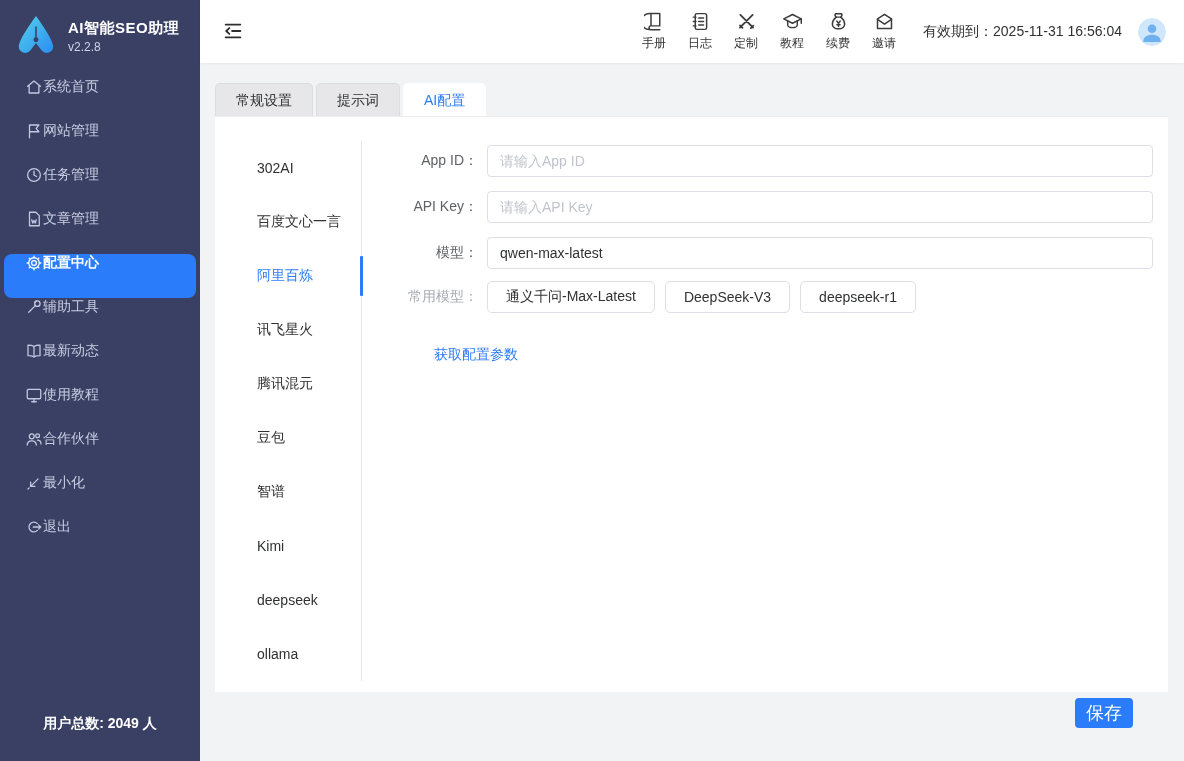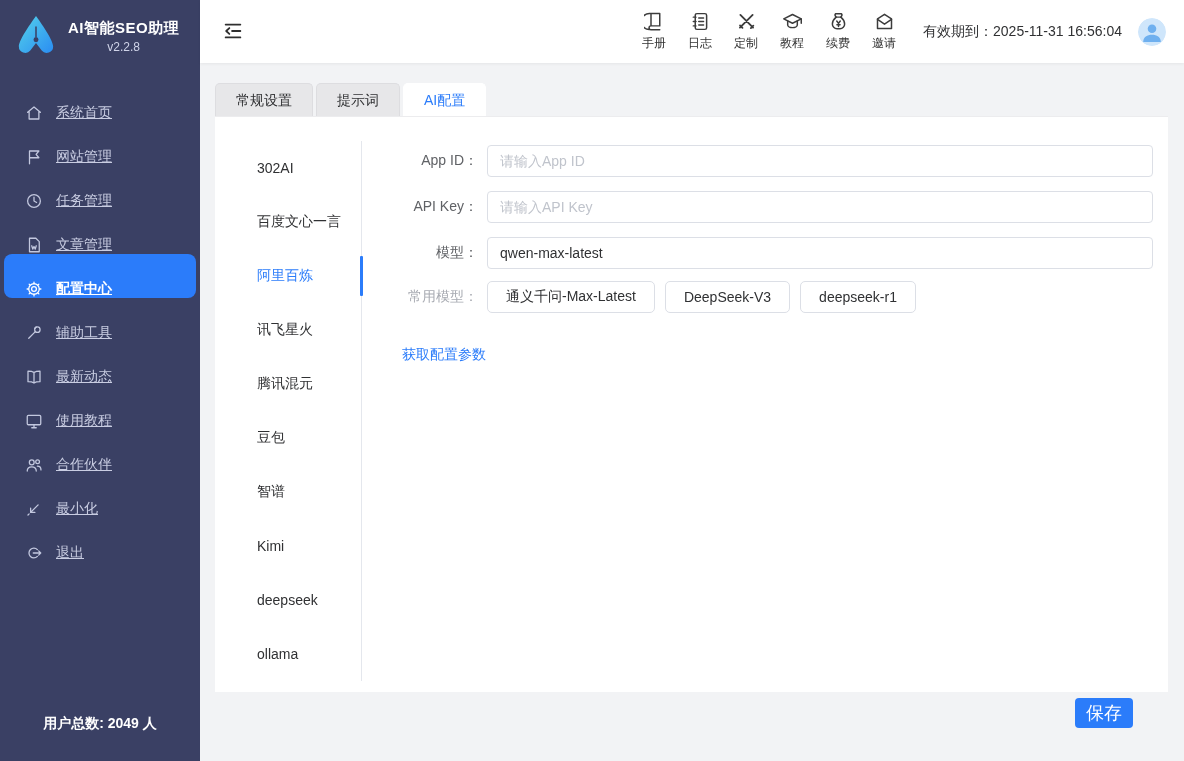--- a/index.html
+++ b/index.html
@@ -4,26 +4,26 @@
 <style>
   * { margin:0; padding:0; box-sizing:border-box; }
   html,body { width:1184px; height:761px; overflow:hidden;
     font-family:"Liberation Sans","DejaVu Sans",sans-serif; background:#f2f3f5; }
   .app { display:flex; width:1184px; height:761px; }
 
   
   .sidebar { width:200px; background:#3a4064; color:#c9cde2; display:flex;
     flex-direction:column; flex-shrink:0; position:relative; }
   .logo-row { display:flex; align-items:center; gap:10px; padding:14px 12px 10px 14px; }
-  .logo-text { display:flex; flex-direction:column;text-align:center; }
+  .logo-text { display:flex; flex-direction:column; }
   .logo-title { color:#ffffff; font-size:15px; font-weight:bold; letter-spacing:.5px; }
   .logo-version { color:#cfd3e8; font-size:12px; margin-top:2px; }
   .menu { margin-top:10px; }
-  .menu-item { height:44px; display:flex; align-items:flex-end; gap:13px;
-    padding-left:25px; font-size:14px; color:#c9cde2; cursor:pointer;text-decoration:underline; }
+  .menu-item { height:44px; display:flex; align-items:flex-start; 
+    padding-left:25px; font-size:14px; color:#c9cde2; cursor:pointer; }
   .menu-item svg { width:18px; height:18px; stroke:#c3c8df; fill:none;
     stroke-width:1.7; stroke-linecap:round; stroke-linejoin:round; flex-shrink:0; }
   .menu-item.active { background:#2b7cfa; color:#ffffff; margin:0 4px;
     padding-left:21px; border-radius:8px; font-weight:bold; }
   .menu-item.active svg { stroke:#ffffff; }
   .users-total { position:absolute; bottom:28px; left:0; right:0; text-align:center;
     color:#ffffff; font-size:14px; font-weight:bold; }
 
   
   .main-col { flex:1; display:flex; flex-direction:column; min-width:0; }
@@ -72,21 +72,21 @@
   .text-input { flex:1; height:32px; border:1px solid #dcdfe6; border-radius:4px;
     padding:0 12px; font-size:14px; color:#303133; outline:none;
     font-family:"Liberation Sans","DejaVu Sans",sans-serif; }
   .text-input::placeholder { color:#c0c4cc; }
   .chip-row { margin-bottom:0; }
   .chips { display:flex; gap:10px; }
   .chip { height:32px; padding:0 18px; background:#ffffff; border:1px solid #dcdfe6;
     border-radius:5px; font-size:14px; color:#303133; display:flex; align-items:center;
     cursor:pointer; white-space:nowrap; }
   .link-row { margin-top:32px; padding-left:40px; }
-  .config-link { font-size:14px; color:#2b7cfa; cursor:pointer; text-decoration:none; }
+  .config-link { font-size:14px; color:#2b7cfa; cursor:pointer; text-decoration:none;margin-left:32px; }
 
   
   .save-row { height:46px; display:flex; justify-content:flex-end;
     padding:6px 35px 0 0; }
   .save-btn { width:58px; height:30px; background:#2b7cfa; color:#ffffff;
     border:none; border-radius:4px; font-size:18px; cursor:pointer;
     font-family:"Liberation Sans","DejaVu Sans",sans-serif; }
 </style>
 </head>
 <body>

